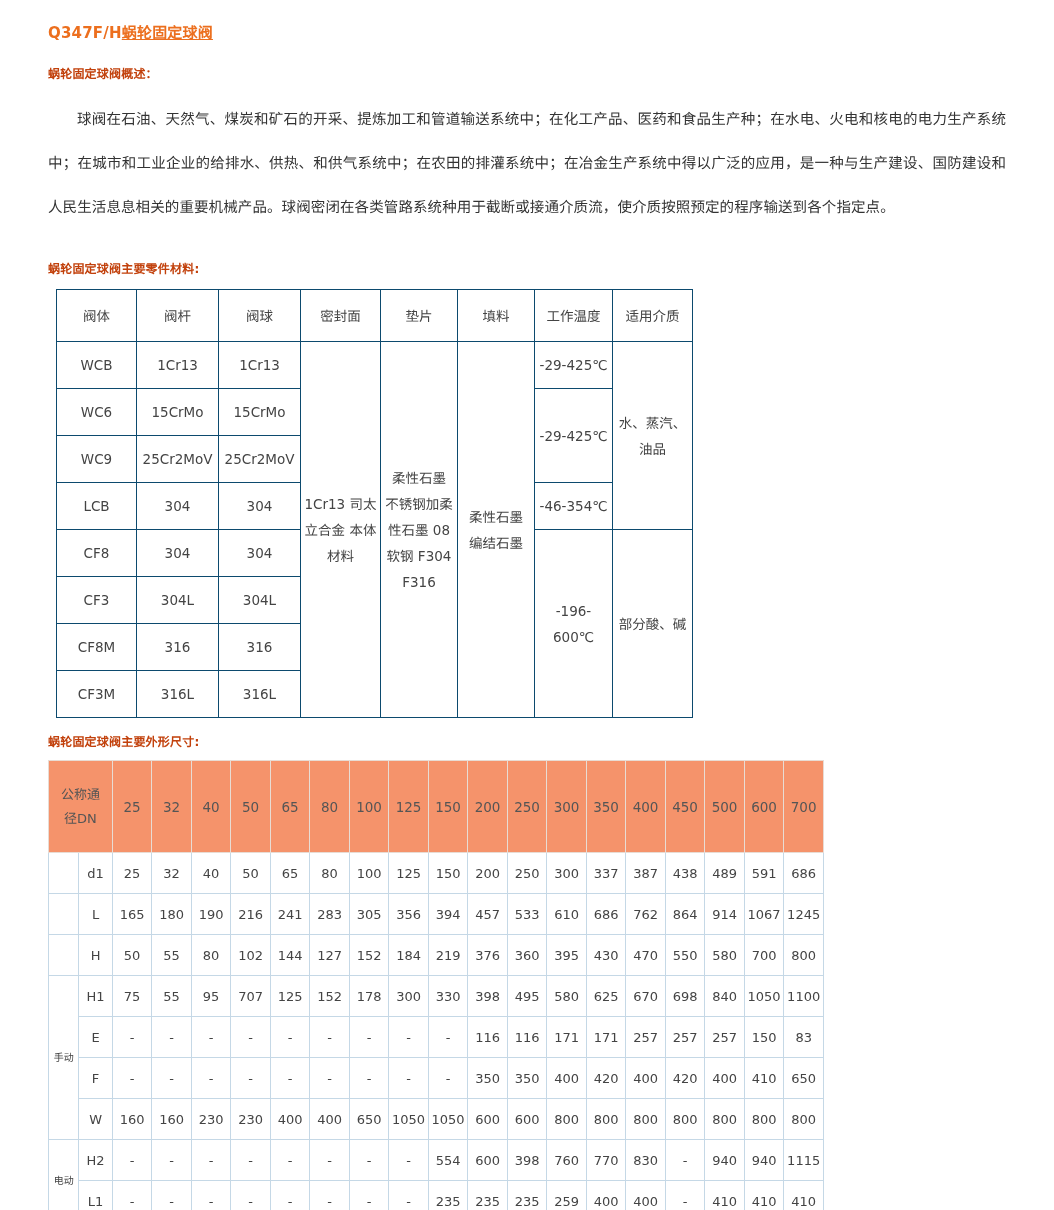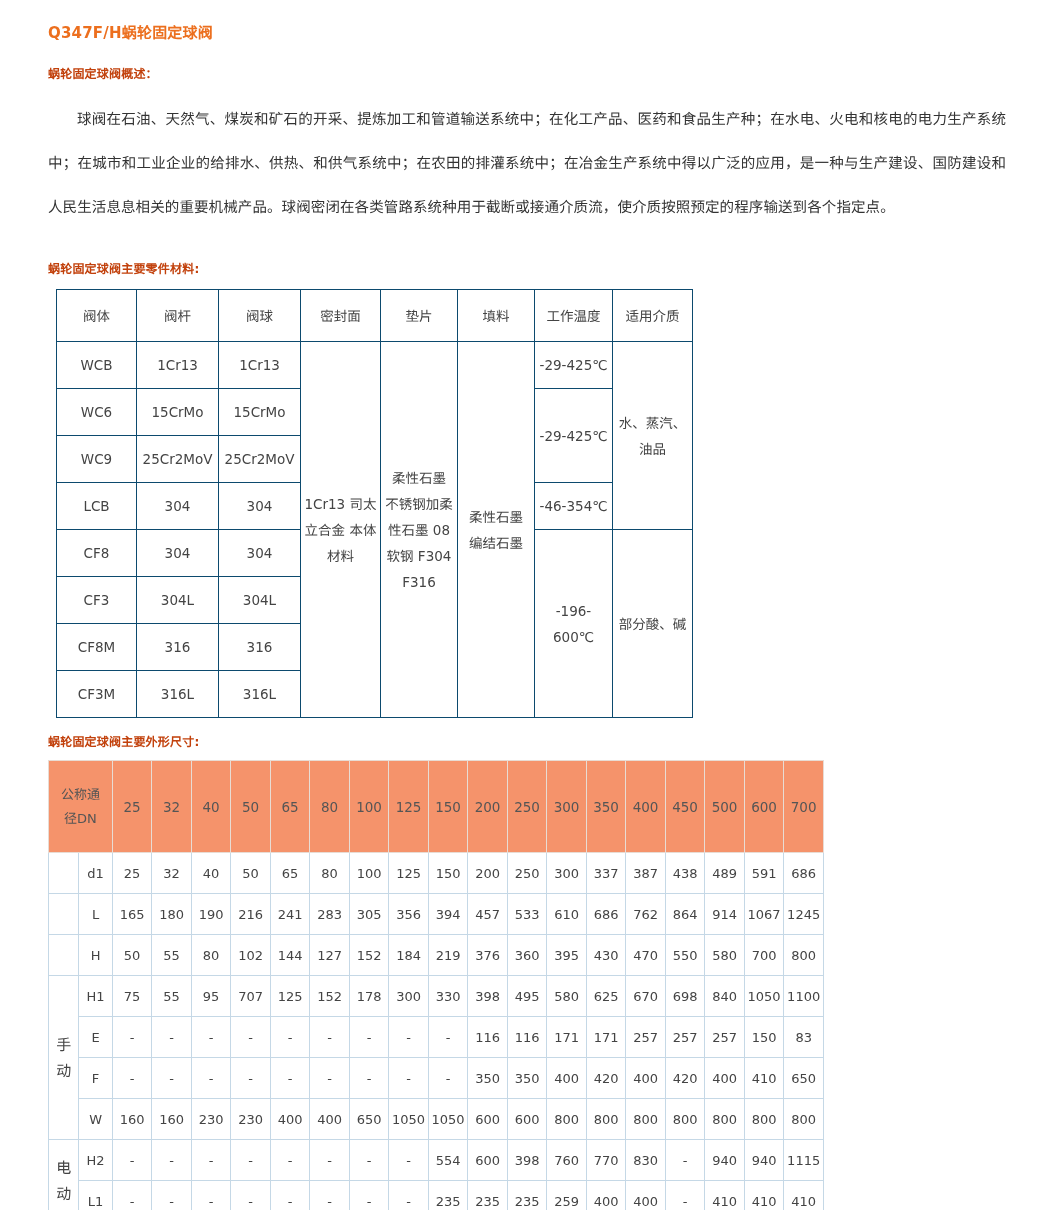--- a/index.html
+++ b/index.html
@@ -12,21 +12,21 @@
   }
   .page { width: 1054px; padding: 0; position: relative; }
 
   .title-main {
     color: #ec6f1e;
     font-size: 15px;
     font-weight: bold;
     margin: 21px 0 0 48px;
     letter-spacing: 0.2px;
   }
-  .title-main .u { }
+  .title-main .u { text-decoration: underline; }
 
   .section-head {
     color: #c2410c;
     font-size: 12px;
     font-weight: bold;
     margin: 22px 0 0 48px;
     letter-spacing: 0.2px;
   }
   .section-head.sh2 { margin-top: 30px; }
   .section-head.sh3 { margin-top: 14px; }
@@ -93,21 +93,21 @@
     font-size: 13.5px;
   }
   .tbl-dim thead th.dn-label {
     line-height: 24px;
     font-size: 13px;
     padding: 0 6px;
   }
   .col-grp  { width: 30px; }
   .col-sym  { width: 33px; }
   .col-dn   { width: 39px; }
-  .grp-cell { font-size: 15px; line-height: 26px; }
+  .grp-cell { font-size: 10px; line-height: 26px; }
 </style>
 </head>
 <body>
 
 <div class="page">
 
   <h1 class="title-main"><span>Q347F/H</span><span class="u">蜗轮固定球阀</span></h1>
 
   <h2 class="section-head">蜗轮固定球阀概述：</h2>
 

